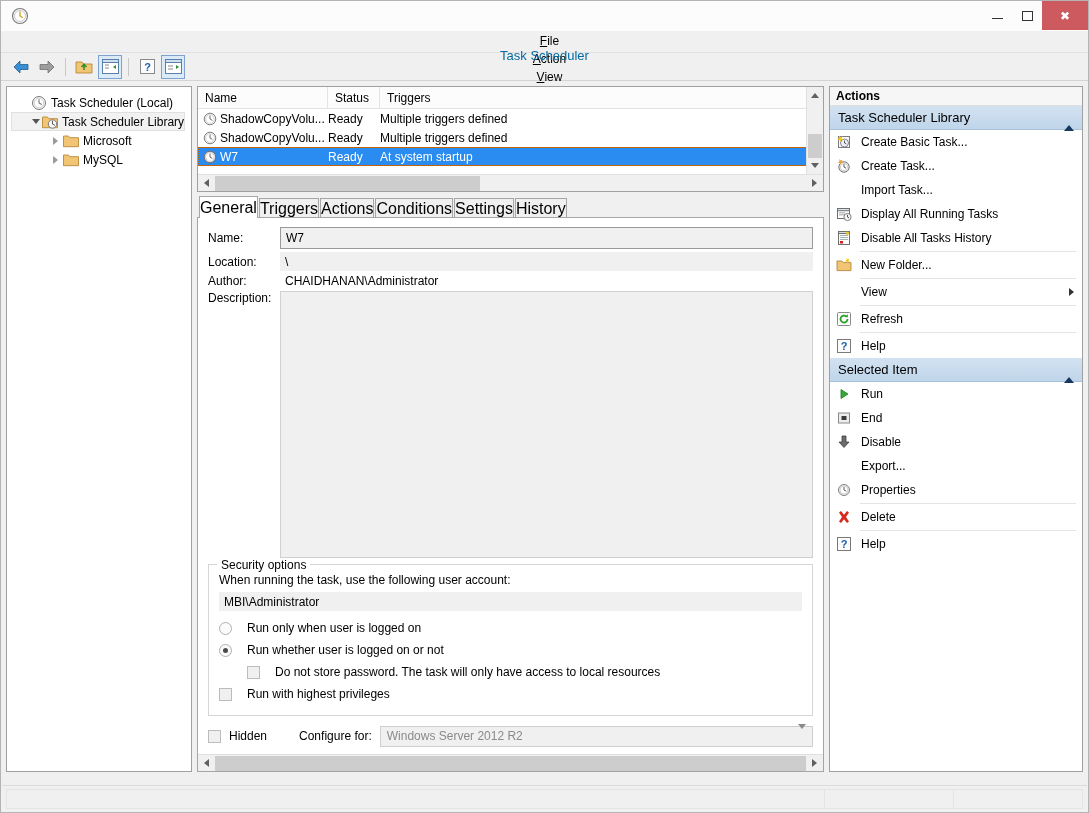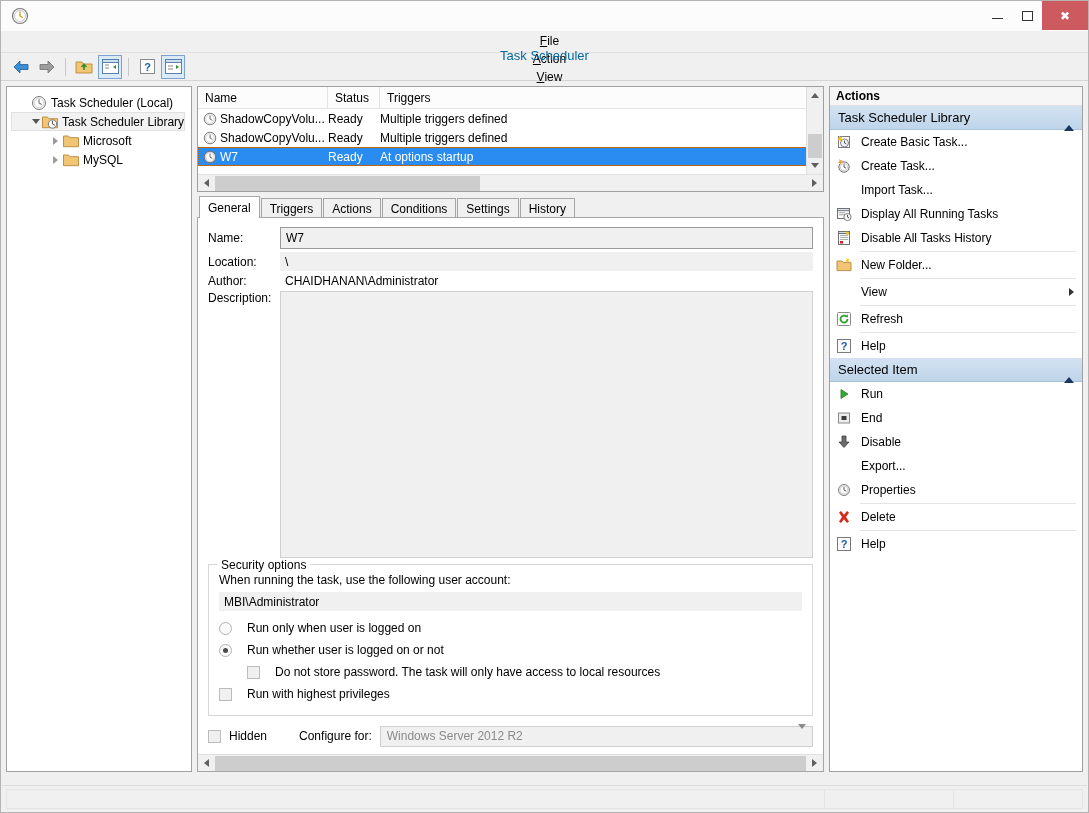--- a/index.html
+++ b/index.html
@@ -248,23 +248,23 @@
   }
   .tab-strip {
     display: flex;
     align-items: flex-end;
     height: 22px;
     flex: none;
     padding-left: 2px;
   }
   .tab {
     height: 20px;
-    padding: 0 8px;
-    display: flex; align-items: center;
-    font-size: 12px;
+    padding: 0 0;
+    display: flex; align-items: center;
+    font-size: 16px;
     background: #f0f0f0;
     border: 1px solid #a6a6a6;
     border-bottom: none;
     margin-right: 1px;
   }
   .tab.active {
     height: 22px;
     background: #fff;
     border-color: #a6a6a6;
     position: relative;
@@ -653,21 +653,21 @@
               <span class="lr-icon">
                 <svg width="14" height="14" viewBox="0 0 14 14">
                   <circle cx="7" cy="7" r="5.8" fill="#dcdcdc" stroke="#707070"></circle>
                   <circle cx="7" cy="7" r="4.2" fill="#fff" stroke="#c4c4c4" stroke-width="0.6"></circle>
                   <path d="M7 4 L7 7 L9 8.2" stroke="#6a6a6a" stroke-width="1" fill="none" stroke-linecap="round"></path>
                 </svg>
               </span>
               <span>W7</span>
             </div>
             <div class="lr-status">Ready</div>
-            <div class="lr-trig">At options startup</div>
+            <div class="lr-trig">At system startup</div>
           </div>
 
         </div>
 
         <div class="vscroll">
           <div class="vs-btn">
               <span class="arrow-up"></span>
             </div>
           <div class="vs-thumb"></div>
           <div class="vs-btn" style="position:absolute;bottom:0;">

